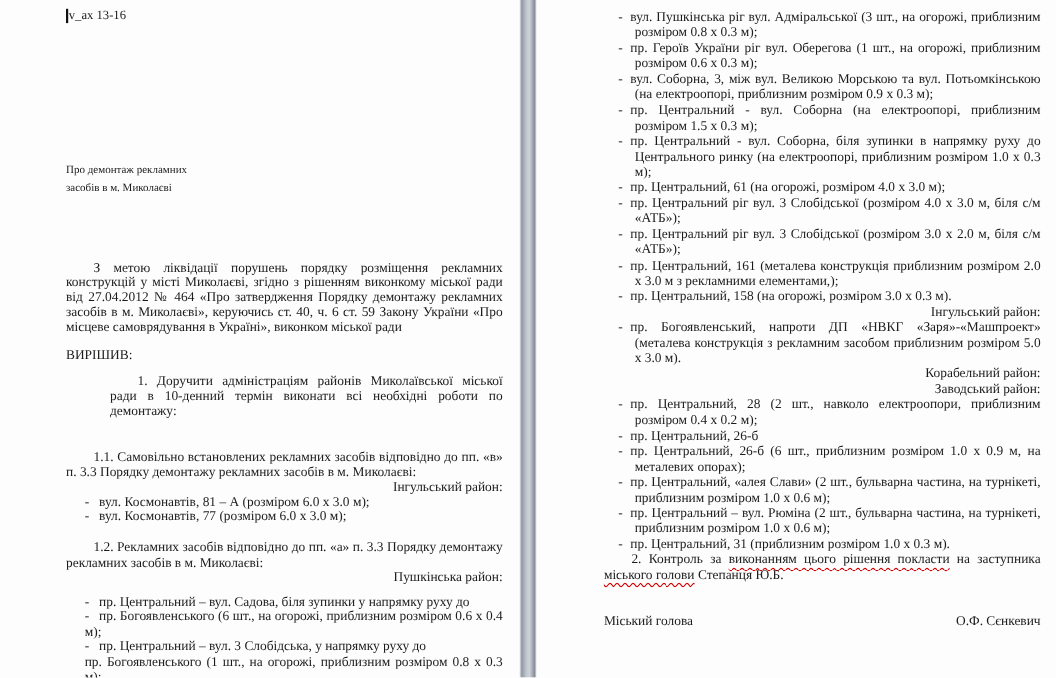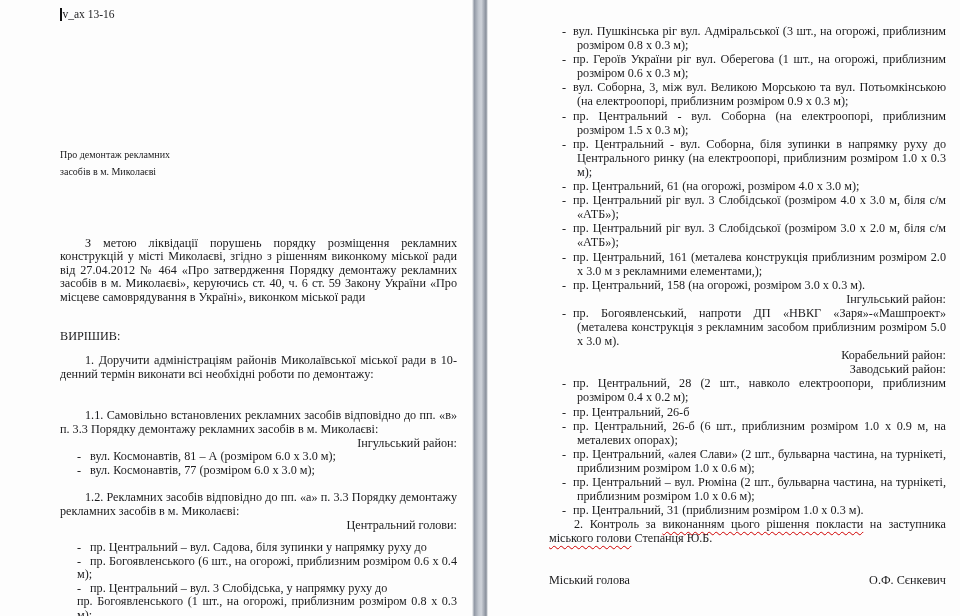--- a/index.html
+++ b/index.html
@@ -20,24 +20,24 @@
   .col-left{left:60px;width:397px;}
   .col-right{left:549px;width:397px;line-height:14.1px;}
 
   .hdr-label{margin-top:8px;font-size:11.5px;display:flex;align-items:center;}
   .cursor-bar{display:inline-block;width:1.5px;height:13px;background:#111;margin-right:1px;}
 
   .doc-title{margin-top:124px;font-size:10px;line-height:17px;}
 
   .para{margin:0;text-align:justify;text-indent:25px;}
   .mt-intro{margin-top:57px;}
-  .resolved{margin-top:25px;text-indent:0;}
-  .mt11{margin-top:11px;}
+  .resolved{margin-top:11px;text-indent:0;}
+  .mt11{margin-top:11px;margin-left:40px;}
   .mt12{margin-top:28px;}
-  .mt8{margin-top:24px;}
+  .mt8{margin-top:8px;}
   .mt9{margin-top:9px;}
   .mt6{margin-top:6px;}
   .mt10{}
   .mt14{margin-top:14px;}
 
   .sec-h{margin:0;text-indent:0;text-align:right;}
 
   
   .li-l{padding-left:17px;text-align:justify;white-space:pre-line;}
   
@@ -76,21 +76,21 @@
 
     <p class="para sec-h mt11">Інгульський район:</p>
 
     <div>
       <div class="li-l"><span class="dash">-</span><span>вул. Космонавтів, 81 – А (розміром 6.0 х 3.0 м);</span></div>
       <div class="li-l"><span class="dash">-</span><span>вул. Космонавтів, 77 (розміром 6.0 х 3.0 м);</span></div>
     </div>
 
     <p class="para mt14">1.2. Рекламних засобів відповідно до пп. «а» п. 3.3 Порядку демонтажу рекламних засобів в  м. Миколаєві:</p>
 
-    <p class="para sec-h mt8">Центральний  голови:</p>
+    <p class="para sec-h mt8">Пушкінська  район:</p>
 
     <div class="mt9">
       <div class="li-l"><span class="dash">-</span><span>пр. Центральний – вул. Садова, біля зупинки у напрямку руху до</span></div>
       <div class="li-l"><span class="dash">-</span><span>пр. Богоявленського (6 шт., на огорожі, приблизним розміром 0.6 х 0.4 м);</span></div>
       <div class="li-l"><span class="dash">-</span><span>пр. Центральний – вул. 3 Слобідська, у напрямку руху до
 пр. Богоявленського (1 шт., на огорожі, приблизним розміром 0.8 х 0.3 м);</span></div>
       <div class="li-l"><span class="dash">-</span><span>пр. Центральний, від вул. Соборна  до вул. Московської (35 шт., на огорожі, приблизним розміром 1.0 х 0.5 м);</span></div>
     </div>
 
   </div>

